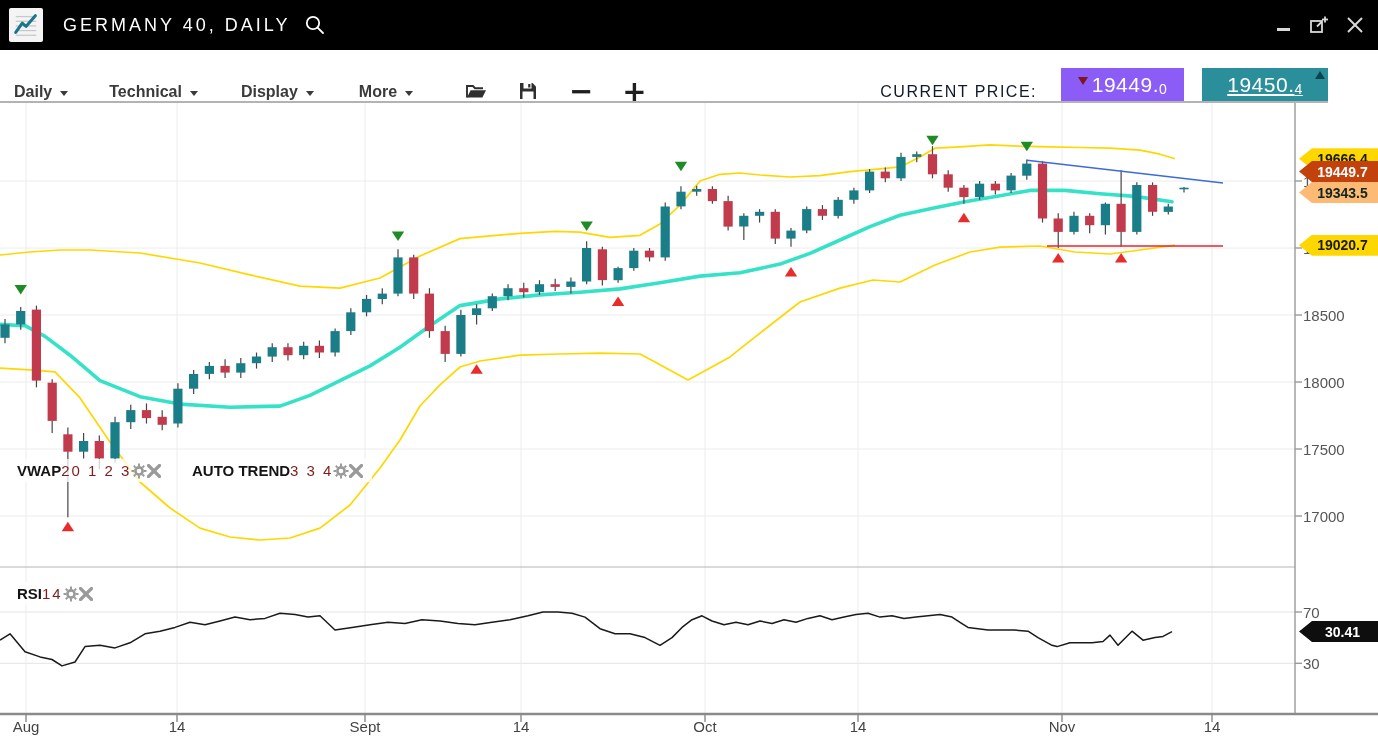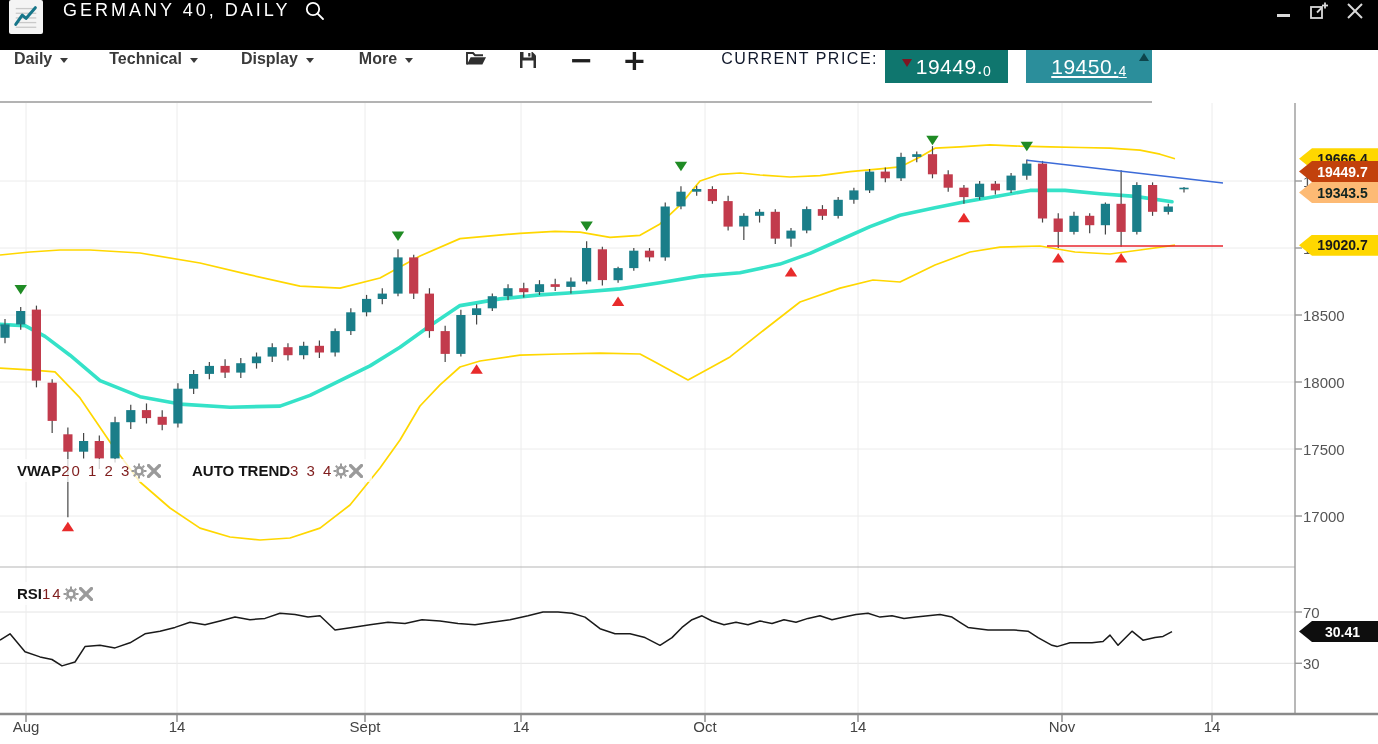--- a/index.html
+++ b/index.html
@@ -1,26 +1,26 @@
 <!DOCTYPE html>
 <html><head>
 <meta charset="utf-8">
 <style>
   html,body{margin:0;padding:0;background:#fff;}
   body{width:1378px;height:744px;overflow:hidden;font-family:"Liberation Sans",sans-serif;position:relative;}
   
-  .titlebar{position:absolute;left:0;top:0;width:1378px;height:50px;background:#000;display:flex;align-items:flex-start;}
+  .titlebar{position:absolute;left:0;top:0;width:1378px;height:50px;background:#000;display:flex;align-items:center;}
   .app-icon{width:34px;height:34px;margin-left:9px;background:#f4f4f4;border-radius:2px;display:flex;align-items:center;justify-content:center;}
   .win-title{color:#fff;font-size:18px;letter-spacing:3px;margin-left:20px;font-weight:400;}
   .search-wrap{margin-left:14px;display:flex;align-items:center;cursor:pointer;}
   .wincontrols{margin-left:auto;display:flex;align-items:center;gap:14px;margin-right:12px;}
   .winbtn{width:22px;height:22px;display:flex;align-items:center;justify-content:center;cursor:pointer;}
   .minbar{width:13px;height:2.5px;background:#d9d9d9;margin-top:9px;}
   
-  .toolbar{position:absolute;left:0;top:50px;width:1152px;height:53px;background:#fff;border-bottom:2px solid #b3b3b3;display:flex;align-items:flex-start;box-sizing:border-box;}
+  .toolbar{position:absolute;left:0;top:50px;width:1328px;height:53px;background:#fff;border-bottom:2px solid #b3b3b3;display:flex;align-items:flex-end;box-sizing:border-box;}
   .menu-item{display:flex;align-items:center;gap:8px;font-size:16px;font-weight:bold;color:#3a3a3a;cursor:pointer;}
   .caret{width:0;height:0;border-left:4.5px solid transparent;border-right:4.5px solid transparent;border-top:5.5px solid #3a3a3a;margin-top:2px;}
   .tool-icon{display:flex;align-items:center;justify-content:center;cursor:pointer;}
   .zoom-txt{font-size:29px;font-weight:900;color:#1f1f1f;line-height:20px;cursor:pointer;font-family:"DejaVu Sans",sans-serif;}
   .cp-label{font-size:16px;letter-spacing:1.5px;color:#10182b;margin-left:auto;}
   .quote-box{height:33px;display:flex;align-items:center;justify-content:center;color:#fff;font-size:21px;letter-spacing:0.5px;position:relative;cursor:pointer;}
   .quote-box .dec{font-size:14px;align-self:flex-end;margin-bottom:4px;}
   .bid-arrow{width:0;height:0;border-left:5px solid transparent;border-right:5px solid transparent;border-top:8px solid #7d1622;margin-right:4px;margin-top:-8px;}
   .ask-arrow{width:0;height:0;border-left:5px solid transparent;border-right:5px solid transparent;border-bottom:8px solid #0d454c;position:absolute;right:3px;top:3px;}
   
@@ -106,21 +106,21 @@
       <path d="M2 2 h12.5 L18 5.5 V18 H2 Z" fill="#2f2f2f"></path>
       <rect x="5.5" y="2" width="8" height="5.5" fill="#ffffff"></rect>
       <rect x="10.2" y="3" width="2.2" height="3.5" fill="#2f2f2f"></rect>
       <rect x="4.5" y="10.5" width="11" height="7.5" fill="#ffffff"></rect>
     </svg>
   </div>
   <span class="zoom-txt" style="margin-left:31px">−</span>
   <span class="zoom-txt" style="margin-left:29px">+</span>
 
   <span class="cp-label">CURRENT PRICE:</span>
-  <div class="quote-box" id="bid-box" style="width: 123px; margin-left: 7px; background: #0f766e;">
+  <div class="quote-box" id="bid-box" style="width: 123px; margin-left: 24px; background: #8b5cf6;">
       <span class="bid-arrow"></span>
       <span>19449.</span>
       <span class="dec">0</span>
     </div>
   <div class="quote-box" id="ask-box" style="width: 126px; margin-left: 18px; margin-right: 0px; background: rgb(43, 142, 155); text-decoration: underline;">
       <span>19450.</span>
       <span class="dec">4</span>
       <span class="ask-arrow"></span>
     </div>
 </div>

